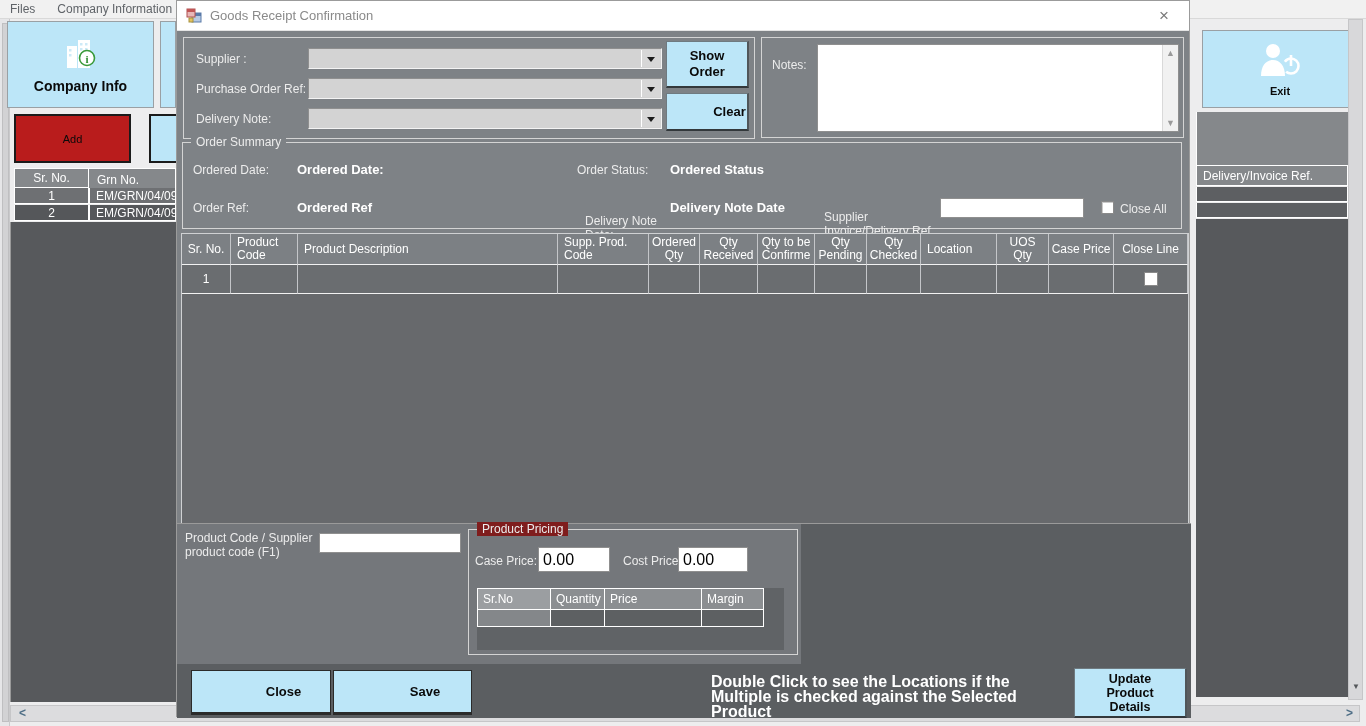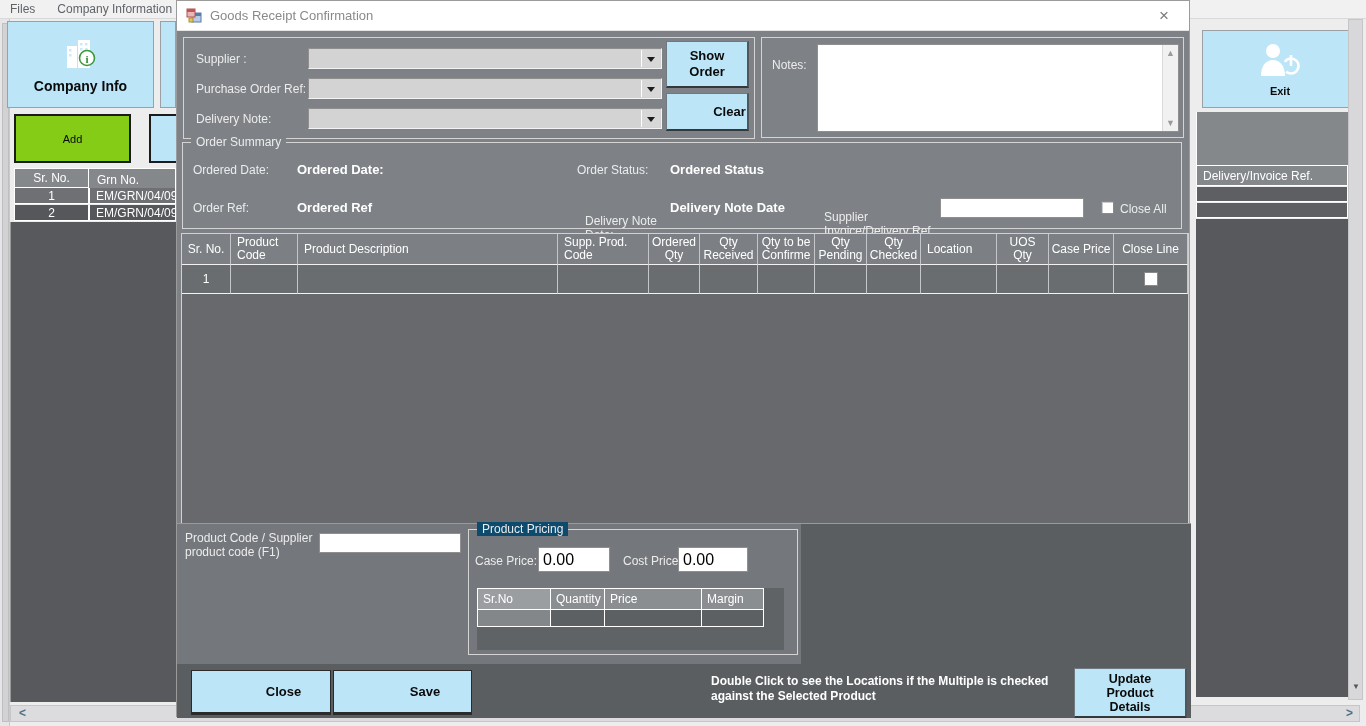--- a/index.html
+++ b/index.html
@@ -66,21 +66,21 @@
   
   .ptable{background:#606366;}
   .prow{display:grid;grid-template-columns:74px 54px 97px 62px auto;}
   .phead .pcell{height:20px;color:#fff;font-size:12px;display:flex;align-items:center;padding-left:5px;
                 background:#8b8e91;border:1px solid #fff;border-left:none;}
   .phead .pcell:first-child{background:#9b9ea1;border-left:1px solid #fff;}
   .pdata .pcell{height:16px;background:#5d6062;border:1px solid #fff;border-top:none;border-left:none;}
   .pdata .pcell:first-child{background:#84878a;border-left:1px solid #fff;}
   .pdata .pcell:last-child,.phead .pcell:last-child{background:transparent;border:none;}
 
-  .hint{color:#ffffff;font-weight:bold;font-size:12px;line-height:15px;}
+  .hint{color:#ffffff;font-weight:bold;font-size:16px;line-height:15px;}
   .notes-scroll{position:absolute;right:0;top:0;bottom:0;width:15px;background:#f1f1f1;border-left:1px solid #d9d9d9;
                 display:flex;flex-direction:column;justify-content:space-between;align-items:center;color:#9a9a9a;font-size:9px;}
 </style>
 </head>
 <body>
 
 <div class="screen">
 
   <div class="abs menubar">
     <span class="menu-item">Files</span>
@@ -102,21 +102,21 @@
       <rect x="8" y="13" width="2.5" height="2.5" fill="#cdeaf7"></rect>
         <rect x="8" y="18" width="2.5" height="2.5" fill="#cdeaf7"></rect>
       <circle cx="26" cy="22" r="7.5" fill="#ffffff" stroke="#3a9a3a" stroke-width="1.6"></circle>
       <text x="26" y="26.5" text-anchor="middle" font-family="Liberation Serif, serif" font-weight="bold" font-size="11" fill="#2e8b2e">i</text>
     </svg>
     <div style="margin-top:6px;font-size:14px;">Company Info</div>
   </div>
 
   <div class="abs" style="left:160px;top:21px;width:16px;height:87px;background:#bce6f8;border:1px solid #9aa0a4;"></div>
 
-  <div class="abs" style="left:14px;top:114px;width:117px;height:49px;background:#84cc16;border:2px solid #1b1b1b;
+  <div class="abs" style="left:14px;top:114px;width:117px;height:49px;background:#b91c1c;border:2px solid #1b1b1b;
        display:flex;align-items:center;justify-content:center;font-size:11px;color:#0a0a0a;">
     <span>Add</span>
   </div>
   <div class="abs" style="left:149px;top:114px;width:27px;height:49px;background:#bce6f8;border:2px solid #1b1b1b;border-right:none;"></div>
 
   <div class="abs tbl-head" style="left:14px;top:168px;width:75px;height:20px;justify-content:center;padding-left:0;">
     <span>Sr. No.</span>
   </div>
   <div class="abs tbl-head" style="left:89px;top:168px;width:87px;height:23px;border-left:none;">
     <span>Grn No.</span>
@@ -265,21 +265,21 @@
 
       <div class="abs" style="left:0;top:0;width:624px;height:140px;background:#74777b;"></div>
 
       <div class="abs lbl" style="left:8px;top:7px;">
         <div>Product Code  /   Supplier</div>
         <div>product code (F1)</div>
       </div>
       <input class="abs textbox" style="left: 142px; top: 9px; width: 142px; height: 20px;">
 
       <div class="abs grpbox" style="left:291px;top:5px;width:330px;height:126px;background:#74777b;">
-        <span class="legend" style="background:#0c4a6e;">Product Pricing</span>
+        <span class="legend" style="background:#7f1d1d;">Product Pricing</span>
         <span class="abs lbl" style="left:6px;top:24px;">Case Price:</span>
         <input class="abs textbox" style="left: 69px; top: 17px; width: 72px; height: 25px; font-size: 16px; padding-left: 4px;" value="0.00">
         <span class="abs lbl" style="left:154px;top:24px;">Cost Price:</span>
         <input class="abs textbox" style="left: 209px; top: 17px; width: 70px; height: 25px; font-size: 16px; padding-left: 4px;" value="0.00">
         <div class="abs ptable" style="left:8px;top:58px;width:307px;height:62px;">
           <div class="prow phead">
             <div class="pcell">Sr.No</div>
             <div class="pcell">Quantity</div>
             <div class="pcell">Price</div>
             <div class="pcell">Margin</div>

